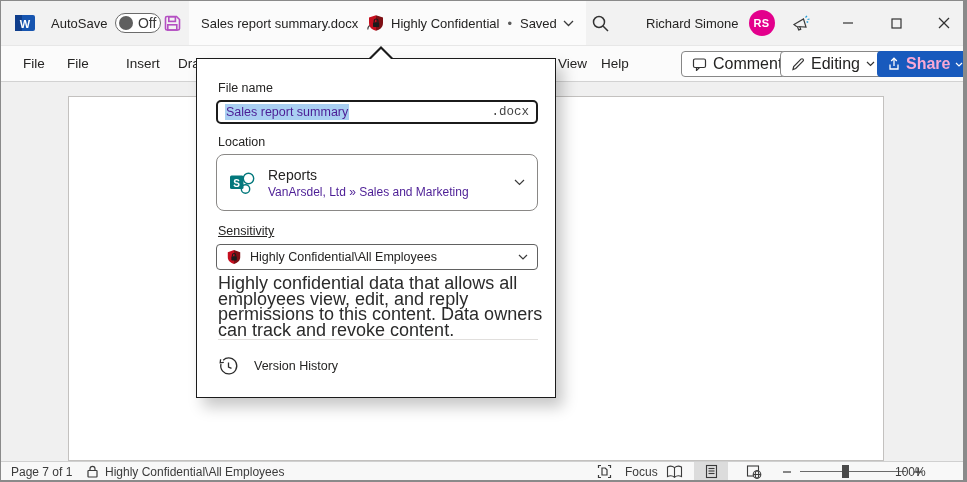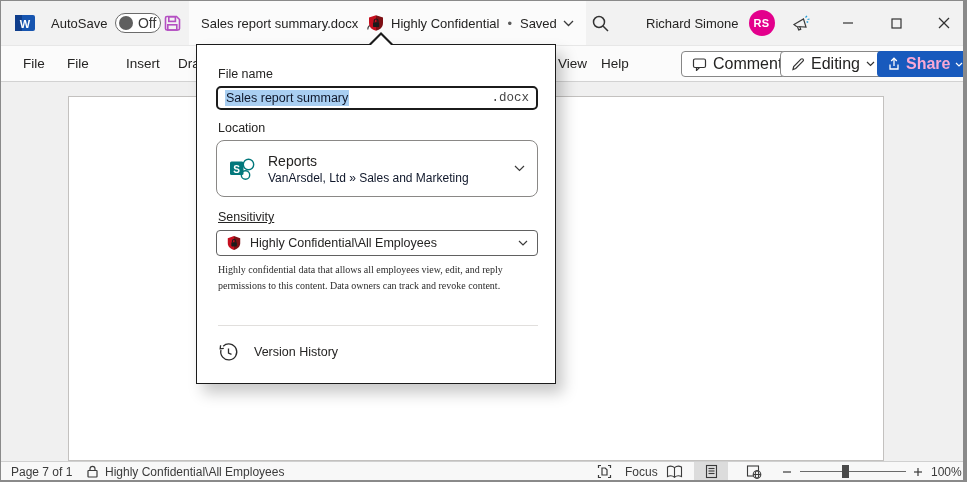--- a/index.html
+++ b/index.html
@@ -41,37 +41,37 @@
   
   .statusbar { position: absolute; left: 0; top: 460px; width: 100%; height: 20px; background: #f8f8f8; border-top: 1px solid #d0d0d0; font-size: 12px; color: #3b3b3b; }
   .sb-item { position: absolute; top: 0; height: 19px; display: flex; align-items: center; gap: 5px; }
   .sb-page { left: 10px; } .sb-sens { left: 84px; }
   .sb-focus { left: 596px; gap: 13px; }
   .sb-view { width: 34px; justify-content: center; }
   .sb-read { left: 656px; } .sb-print { left: 693px; background: #dcdcdc; } .sb-web { left: 736px; }
   .sb-minus { left: 781px; } .sb-plus { left: 912px; }
   .sb-track { position: absolute; left: 799px; top: 9px; width: 106px; height: 1px; background: #6b6b6b; }
   .sb-handle { position: absolute; left: 841px; top: 3px; width: 7px; height: 13px; background: #4a4a4a; }
-  .sb-zoom { left: 930px; }
-  
-  .popup { position: absolute; left: 195px; top: 43px; width: 360px; height: 340px; background: #fff; border: 1.5px solid #1b1b1b; z-index: 10; box-shadow: 7px 9px 14px rgba(0,0,0,.22); }
+  .sb-zoom { left: 894px; }
+  
+  .popup { position: absolute; left: 195px; top: 57px; width: 360px; height: 340px; background: #fff; border: 1.5px solid #1b1b1b; z-index: 10; box-shadow: 7px 9px 14px rgba(0,0,0,.22); }
   .popup::before { content: ""; position: absolute; left: 171px; top: -13px; border: 13px solid transparent; border-top-width: 0; border-bottom: 13px solid #1b1b1b; }
   .popup::after  { content: ""; position: absolute; left: 174px; top: -10px; border: 10px solid transparent; border-top-width: 0; border-bottom: 10px solid #fff; }
   .pp-label { position: absolute; left: 21px; font-size: 12.5px; color: #252423; }
   .lbl-filename { top: 22px; } .lbl-location { top: 76px; text-align: right; } .lbl-sensitivity { top: 165px; text-decoration: underline; }
   .filename-input { position: absolute; left: 19px; top: 41px; width: 322px; height: 24px; border: 2px solid #1b1b1b; border-radius: 5px; background: #fff; display: flex; align-items: center; padding: 0 7px; font-size: 12.5px; }
-  .filename-input .sel { background: #a9cff2; color: #0f172a; padding: 1px 1px; }
+  .filename-input .sel { background: #a9cff2; color: #4c1d95; padding: 1px 1px; }
   .filename-input .ext { margin-left: auto; color: #444; font-family: Liberation Mono, monospace; }
   .location-card { position: absolute; left: 19px; top: 95px; width: 322px; height: 57px; border: 1px solid #8a8886; border-radius: 8px; background: #fff; display: flex; align-items: center; padding: 0 12px; gap: 12px; cursor: pointer; }
   .location-card .loc-name { font-size: 14px; color: #252423; }
-  .location-card .loc-path { font-size: 12px; color: #0f172a; margin-top: 2px; }
+  .location-card .loc-path { font-size: 12px; color: #4c1d95; margin-top: 2px; }
   .location-card .chev { margin-left: auto; }
   .sens-select { position: absolute; left: 19px; top: 185px; width: 322px; height: 26px; border: 1px solid #616161; border-radius: 4px; background: #fff; display: flex; align-items: center; padding: 0 9px; gap: 8px; font-size: 12.5px; color: #252423; cursor: pointer; }
   .sens-select .chev { margin-left: auto; }
-  .sens-desc { position: absolute; left: 21px; top: 217px; width: 326px; font-size: 10px; line-height: 15.5px; color: #2b2b2b; font-family: Liberation Serif, serif; }
+  .sens-desc { position: absolute; left: 21px; top: 217px; width: 326px; font-size: 18px; line-height: 15.5px; color: #2b2b2b; }
   .pp-divider { position: absolute; left: 21px; top: 280px; width: 320px; height: 1px; background: #e1dfdd; }
   .version-row { position: absolute; left: 21px; top: 293px; width: 320px; height: 28px; display: flex; align-items: center; gap: 15px; font-size: 12.5px; color: #252423; cursor: pointer; }
   svg { display: block; }
 </style>
 </head>
 <body>
 
 <div id="window">
 
   <div class="titlebar">

